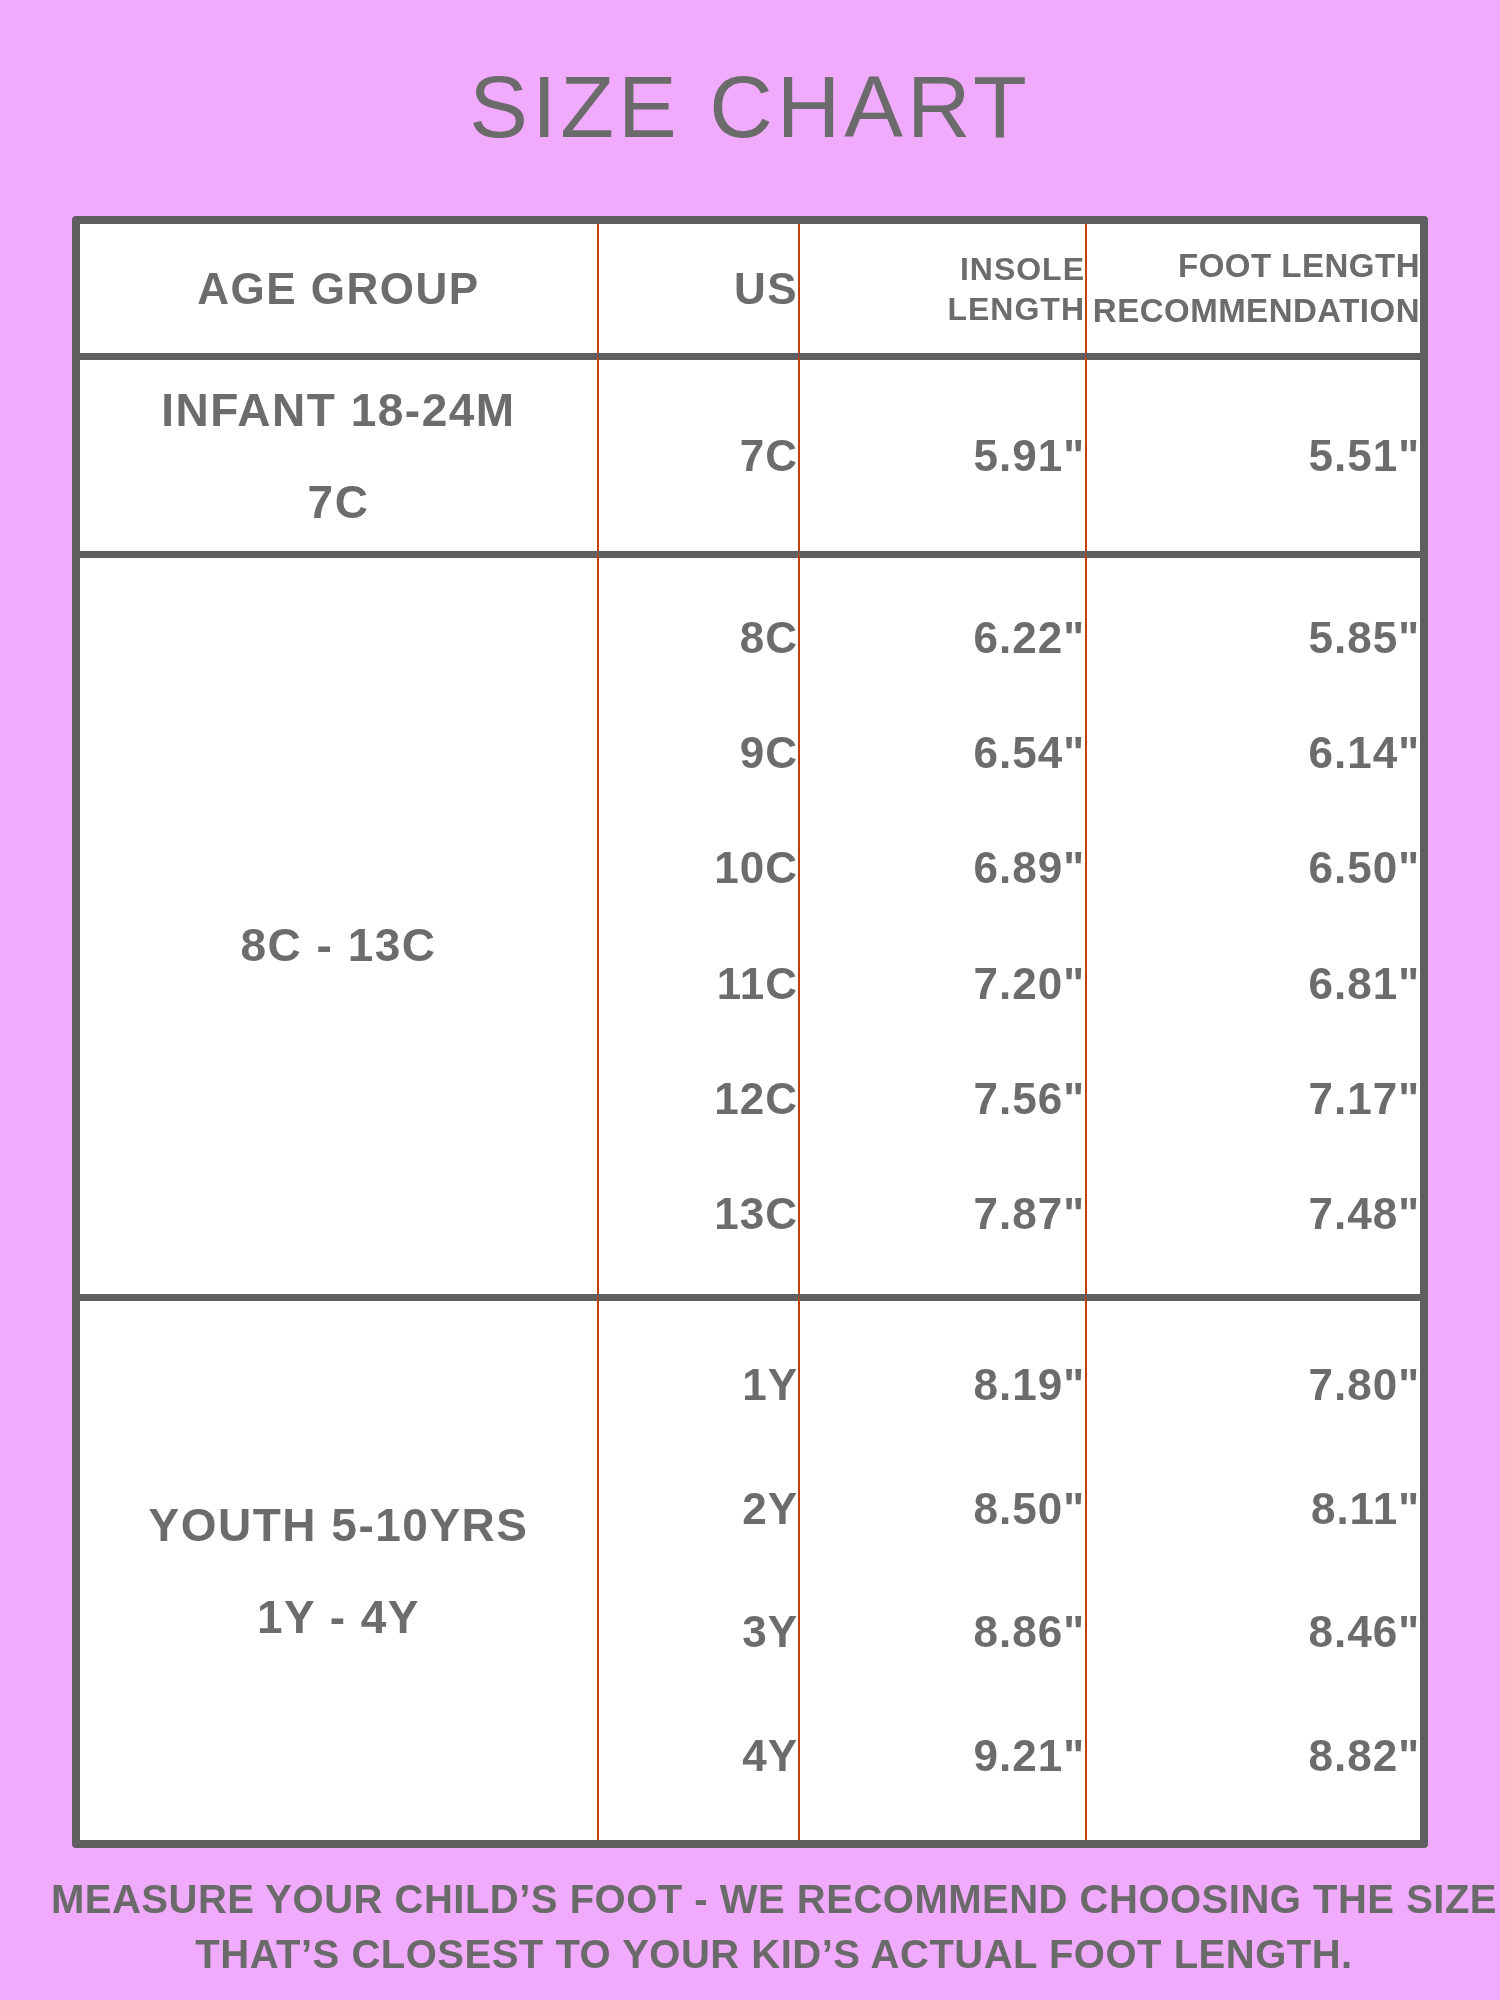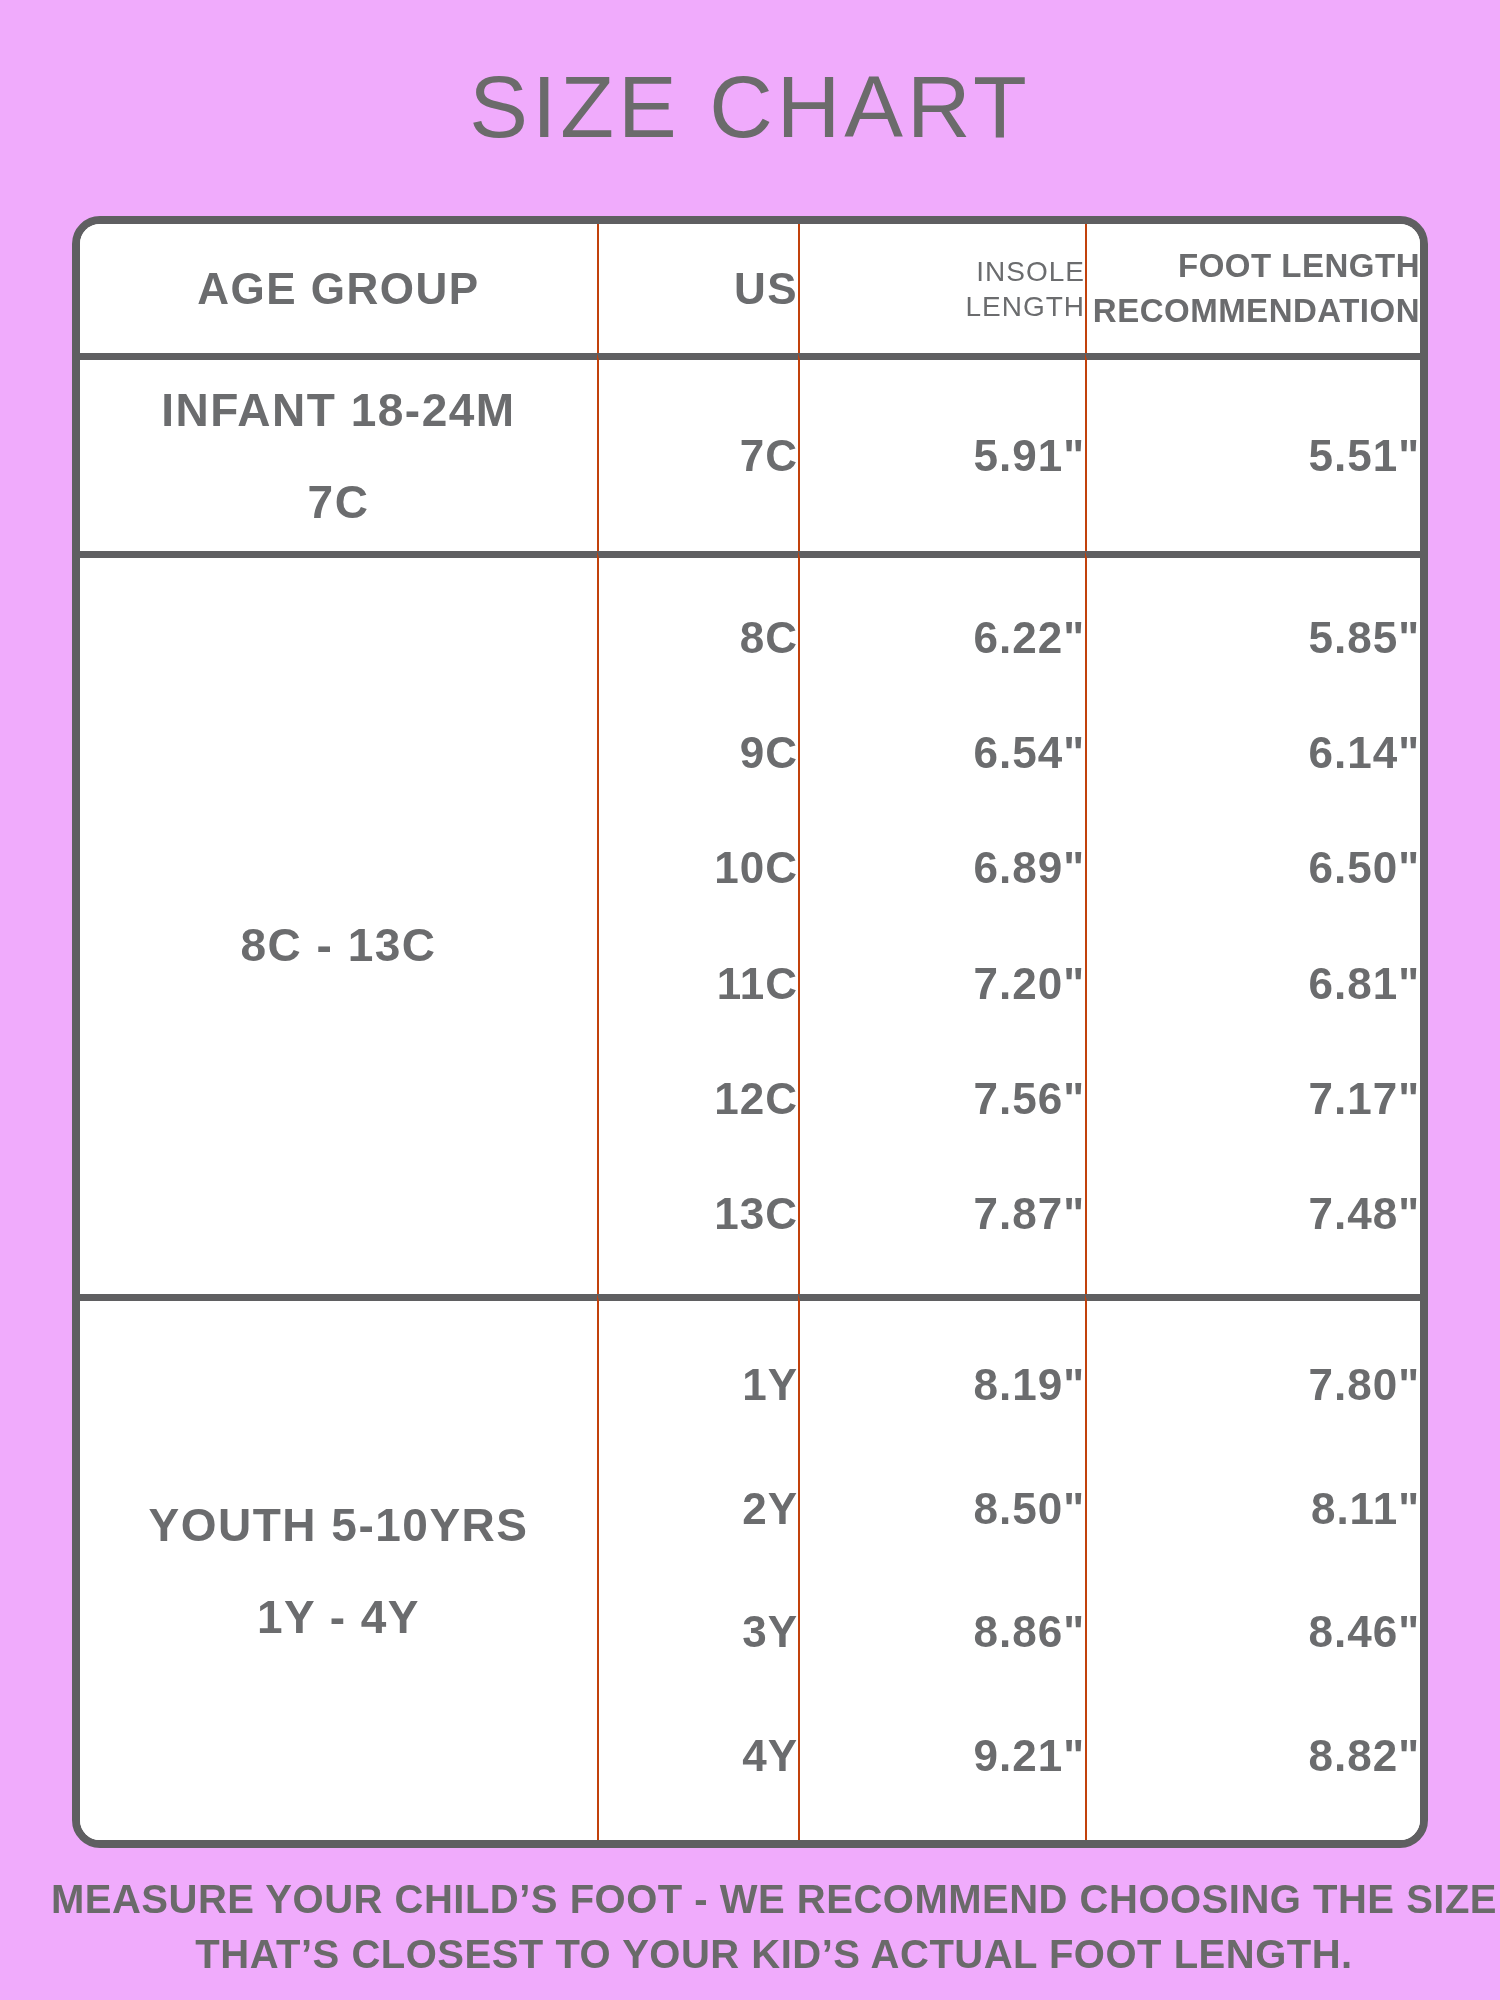--- a/index.html
+++ b/index.html
@@ -15,39 +15,39 @@
     position:absolute;top:56px;left:0;width:100%;
     text-align:center;
     font-size:88px;font-weight:500;letter-spacing:4px;
     color:#6b6b6b;
   }
   .chart{
     position:absolute;left:72px;top:216px;
     width:1356px;height:1632px;
     background:#ffffff;
     border:8px solid #5f5f61;
-    border-radius:28px;
+    border-radius:4px;
     overflow:hidden;
     box-sizing:border-box;
   }
   .grid{
     display:grid;width:100%;height:100%;
     grid-template-columns:517px 201px 287px 1fr;
     grid-template-rows:129px 198px 743px 1fr;
   }
   .cell{
     display:flex;flex-direction:column;
     align-items:center;justify-content:center;
     text-align:center;box-sizing:border-box;
     background:#ffffff;
   }
   .cl{border-left:2px solid #c2410c;align-items:flex-end;}
   .rt{border-top:7px solid #5f5f61;}
   .hlabel{font-size:44px;font-weight:bold;letter-spacing:1.5px;}
-  .hlabel-sm{font-size:28px;font-weight:normal;letter-spacing:1px;line-height:1.25;margin-left:20px;}
+  .hlabel-sm{font-size:32px;font-weight:bold;letter-spacing:1px;line-height:1.25;margin-left:20px;}
   .hlabel-xs{font-size:33px;font-weight:bold;letter-spacing:0.5px;line-height:1.35;}
   .age1{font-size:46px;font-weight:bold;letter-spacing:1.5px;}
   .age2{font-size:46px;font-weight:bold;letter-spacing:1.5px;margin-top:38px;}
   .values{justify-content:space-around;padding:22px 0;}
   .val{font-size:44px;font-weight:bold;letter-spacing:1px;}
   .footer{
     position:absolute;top:1872px;left:0;width:100%;
     text-align:center;white-space:nowrap;
     font-size:40px;font-weight:bold;letter-spacing:0.5px;
     line-height:55px;color:#6a6a6a;margin-left:24px;

